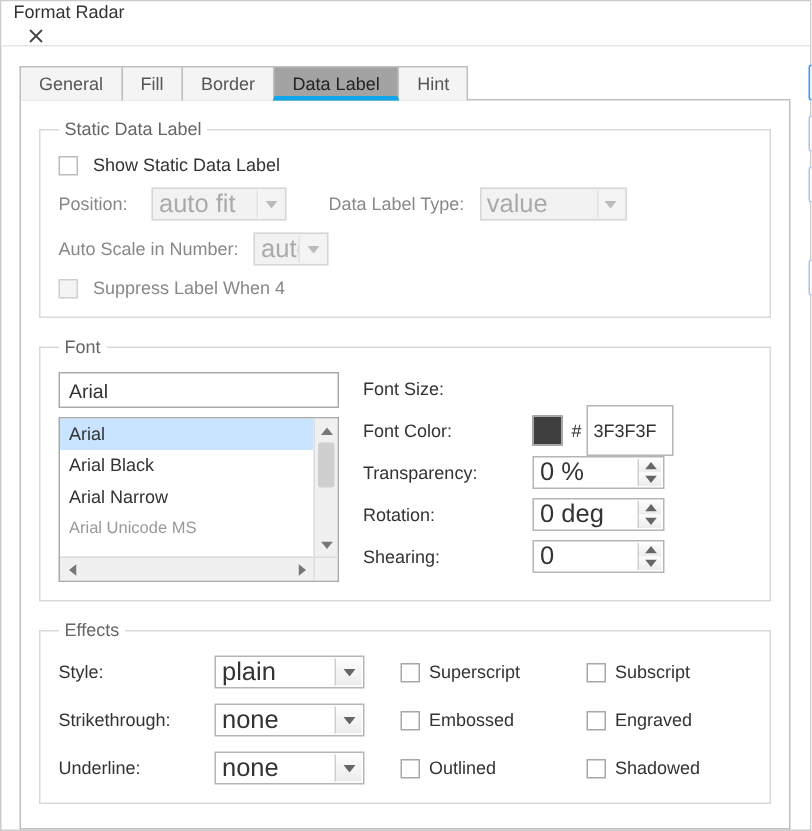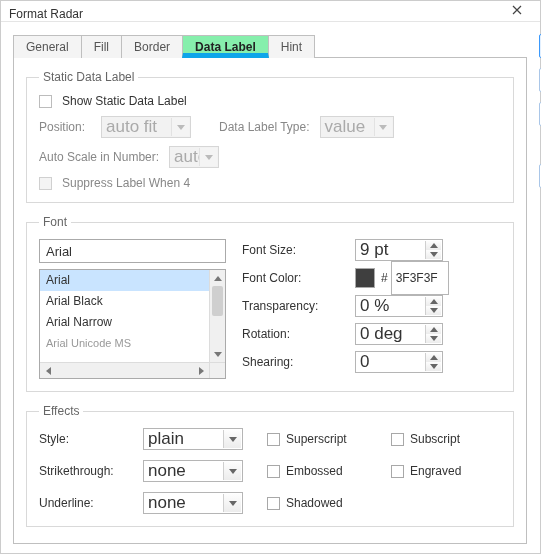--- a/index.html
+++ b/index.html
@@ -10,24 +10,25 @@
     background: #fff;
     color: #333;
     width: 541px;
     height: 554px;
     overflow: hidden;
   }
   .window { border: 1px solid #ccc; width: 541px; height: 554px; display: flex; flex-direction: column; }
   .titlebar {
     height: 30px;
     display: flex;
-    align-items: flex-end;
+    align-items: flex-start;
     padding: 0 8px;
     border-bottom: 1px solid #e5e5e5;
     background: #fff;
+    flex-direction: column;
   }
   .titlebar .title { flex: 1; font-size: 12px; }
   .titlebar .close {
     width: 30px; height: 20px; text-align: center; line-height: 18px;
     font-size: 14px; color: #555; cursor: default;
   }
   .body { flex: 1; display: flex; padding: 12px 12px 12px 12px; gap: 12px; }
   .main { flex: 1; }
   .side { width: 86px; display: flex; flex-direction: column; gap: 10px; }
   .btn {
@@ -53,25 +54,24 @@
     border: 1px solid #bfbfbf;
     border-bottom: none;
     margin-right: -1px;
     background: #f4f4f4;
     color: #555;
     position: relative;
     top: 1px;
     cursor: default;
   }
   .tab.active {
-    background: #86efac;
+    background: #a3a3a3;
     color: #222;
-    border-bottom: 5px solid #0ea5e9;
+    border-bottom: 3px solid #0ea5e9;
     z-index: 2;
-    font-weight: bold;
   }
   .panel {
     border: 1px solid #bfbfbf;
     border-top: none;
     padding: 12px;
     height: 486px;
   }
   fieldset {
     border: 1px solid #d9d9d9;
     margin: 0 0 12px 0;
@@ -191,21 +191,21 @@
             <span class="lbl" style="width:52px">Position:</span>
             <div class="select disabled" style="width:90px">
               <span>auto fit</span>
               <span class="caret">
                   <svg viewBox="0 0 8 5">
                     <path d="M0 0 L4 5 L8 0 Z" fill="#bbb"></path>
                   </svg>
                 </span>
             </div>
             <span class="lbl" style="margin-left:18px">Data Label Type:</span>
-            <div class="select disabled" style="width:74px">
+            <div class="select disabled" style="width:98px">
               <span>value</span>
               <span class="caret">
                   <svg viewBox="0 0 8 5">
                     <path d="M0 0 L4 5 L8 0 Z" fill="#bbb"></path>
                   </svg>
                 </span>
             </div>
           </div>
           <div class="row">
             <span class="lbl">Auto Scale in Number:</span>
@@ -262,35 +262,20 @@
                         <path d="M0 0 L5 4 L0 8 Z" fill="#777"></path>
                       </svg>
                     </div>
                 </div>
                 <div class="corner"></div>
               </div>
             </div>
             <div class="proplist">
               <div class="prow">
                 <span class="plbl">Font Size:</span>
-                <div class="spin pval">
-                  <span>9 pt</span>
-                  <div class="spinners">
-                      <div>
-                        <svg class="tri" viewBox="0 0 8 5">
-                          <path d="M4 0 L8 5 L0 5 Z" fill="#666"></path>
-                        </svg>
-                      </div>
-                      <div>
-                        <svg class="tri" viewBox="0 0 8 5">
-                          <path d="M0 0 L8 0 L4 5 Z" fill="#666"></path>
-                        </svg>
-                      </div>
-                    </div>
-                </div>
               </div>
               <div class="prow">
                 <span class="plbl">Font Color:</span>
                 <div style="display:flex;align-items:center">
                   <div class="swatch"></div>
                   <span class="hash">#</span>
                   <div class="hexin">
                       <span>3F3F3F</span>
                     </div>
                 </div>
@@ -394,20 +379,24 @@
 
             <span class="lbl active">Underline:</span>
             <div class="select">
               <span>none</span>
               <span class="caret">
                   <svg viewBox="0 0 8 5">
                     <path d="M0 0 L4 5 L8 0 Z" fill="#666"></path>
                   </svg>
                 </span>
             </div>
+            <div class="chkrow">
+                <span class="chk"></span>
+                <span class="clabel">Outlined</span>
+              </div>
             <div class="chkrow">
                 <span class="chk"></span>
                 <span class="clabel">Shadowed</span>
               </div>
           </div>
         </fieldset>
 
       </div>
     </div>
     <div class="side">

